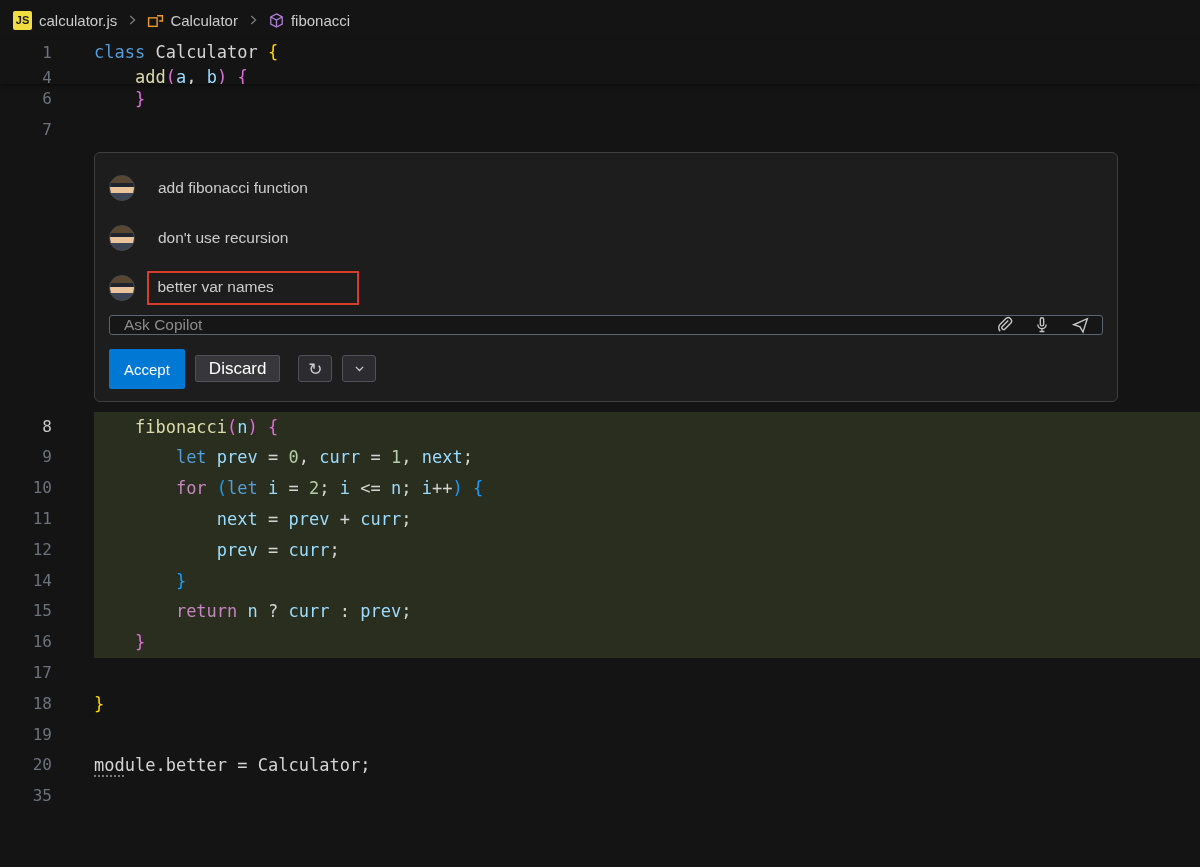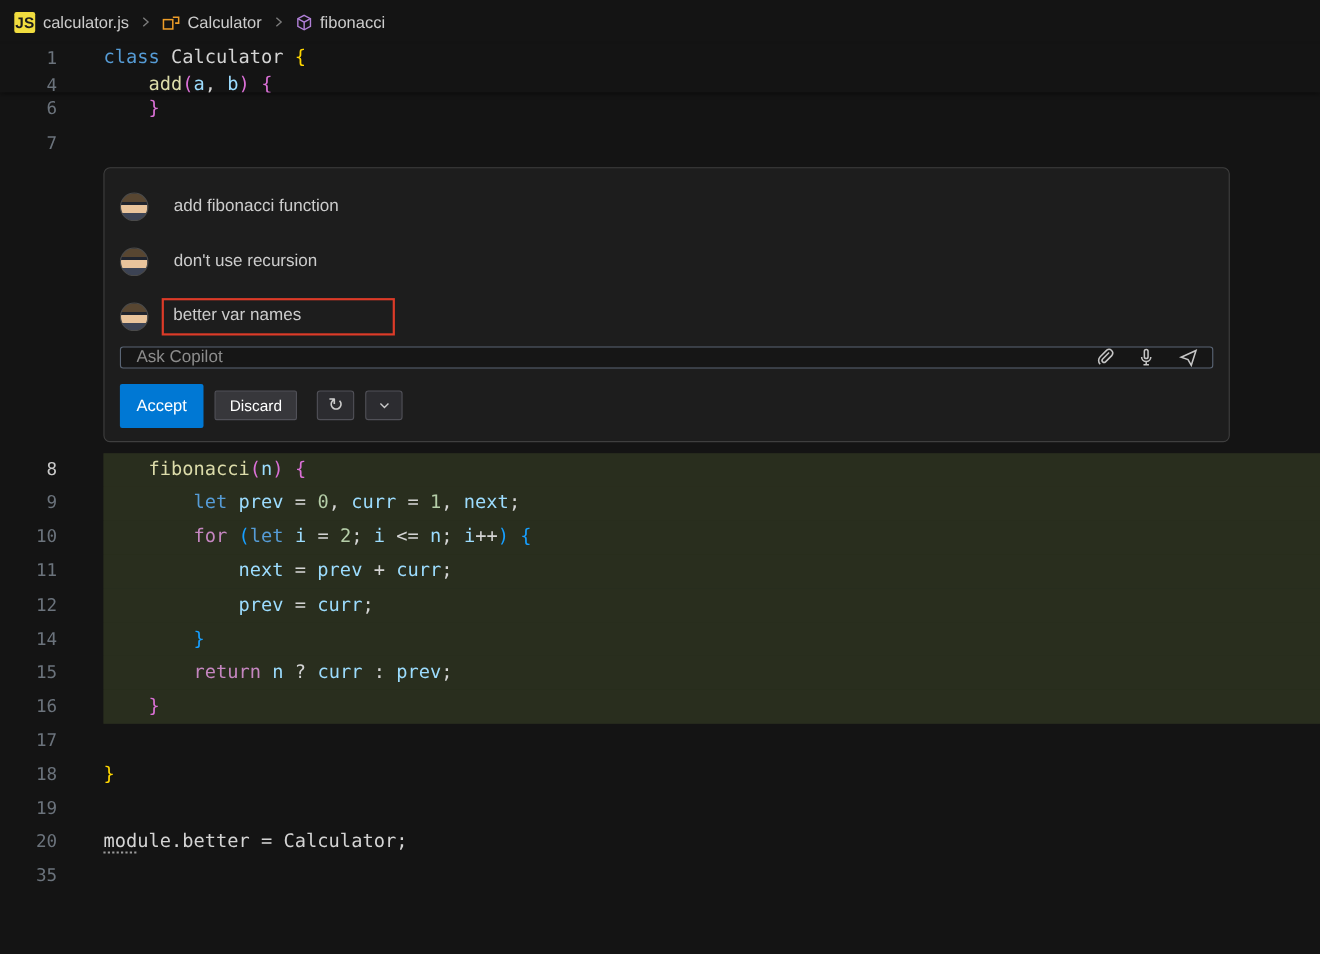--- a/index.html
+++ b/index.html
@@ -9,21 +9,21 @@
     font-family:"Liberation Sans",sans-serif;
     -webkit-font-smoothing:antialiased;
   }
   
   .topbar{
     height:40px;display:flex;align-items:center;gap:7px;
     padding-left:13px;background:#141414;font-size:15px;color:#cccccc;
   }
   .js-badge{
     width:19px;height:19px;background:#f1dd3f;color:#1c1c1c;
-    font-weight:700;font-size:14px;border-radius:2px;
+    font-weight:700;font-size:11px;border-radius:2px;
     display:flex;align-items:center;justify-content:center;flex:none;
   }
   .crumb{display:flex;align-items:flex-end;gap:6px;cursor:default;}
   .sep-icon{display:flex;align-items:center;margin:0 1px;}
   
   .line{
     display:flex;height:30.8px;line-height:30.8px;white-space:pre;
     font-family:"DejaVu Sans Mono","Liberation Mono",monospace;font-size:17px;
   }
   .ln{
@@ -71,21 +71,21 @@
   .input-row input::placeholder{color:#8c8c8c;}
   .input-icons{display:flex;align-items:center;gap:20px;}
   .icon-btn{background:none;border:none;padding:0;display:flex;align-items:center;cursor:pointer;}
   .btn-row{display:flex;align-items:center;gap:10px;margin-top:14px;}
   .btn-accept{
     height:40px;padding:12px 15px;background:#0078d4;color:#ffffff;border:none;
     border-radius:2px;font-size:15px;font-family:inherit;cursor:pointer;
   }
   .btn-discard{
     height:27px;padding:0 13px;background:#37373b;color:#ffffff;
-    border:1px solid #515158;border-radius:2px;font-size:14px;font-family:inherit;cursor:pointer;
+    border:1px solid #515158;border-radius:2px;font-size:17px;font-family:inherit;cursor:pointer;
   }
   .btn-sq{
     height:27px;width:34px;background:#2c2c30;border:1px solid #515158;border-radius:3px;
     color:#cccccc;display:flex;align-items:center;justify-content:center;
     font-size:17px;cursor:pointer;font-family:"DejaVu Sans",sans-serif;
   }
   .btn-sq.first{margin-left:8px;}
 </style>
 </head>
 <body>

